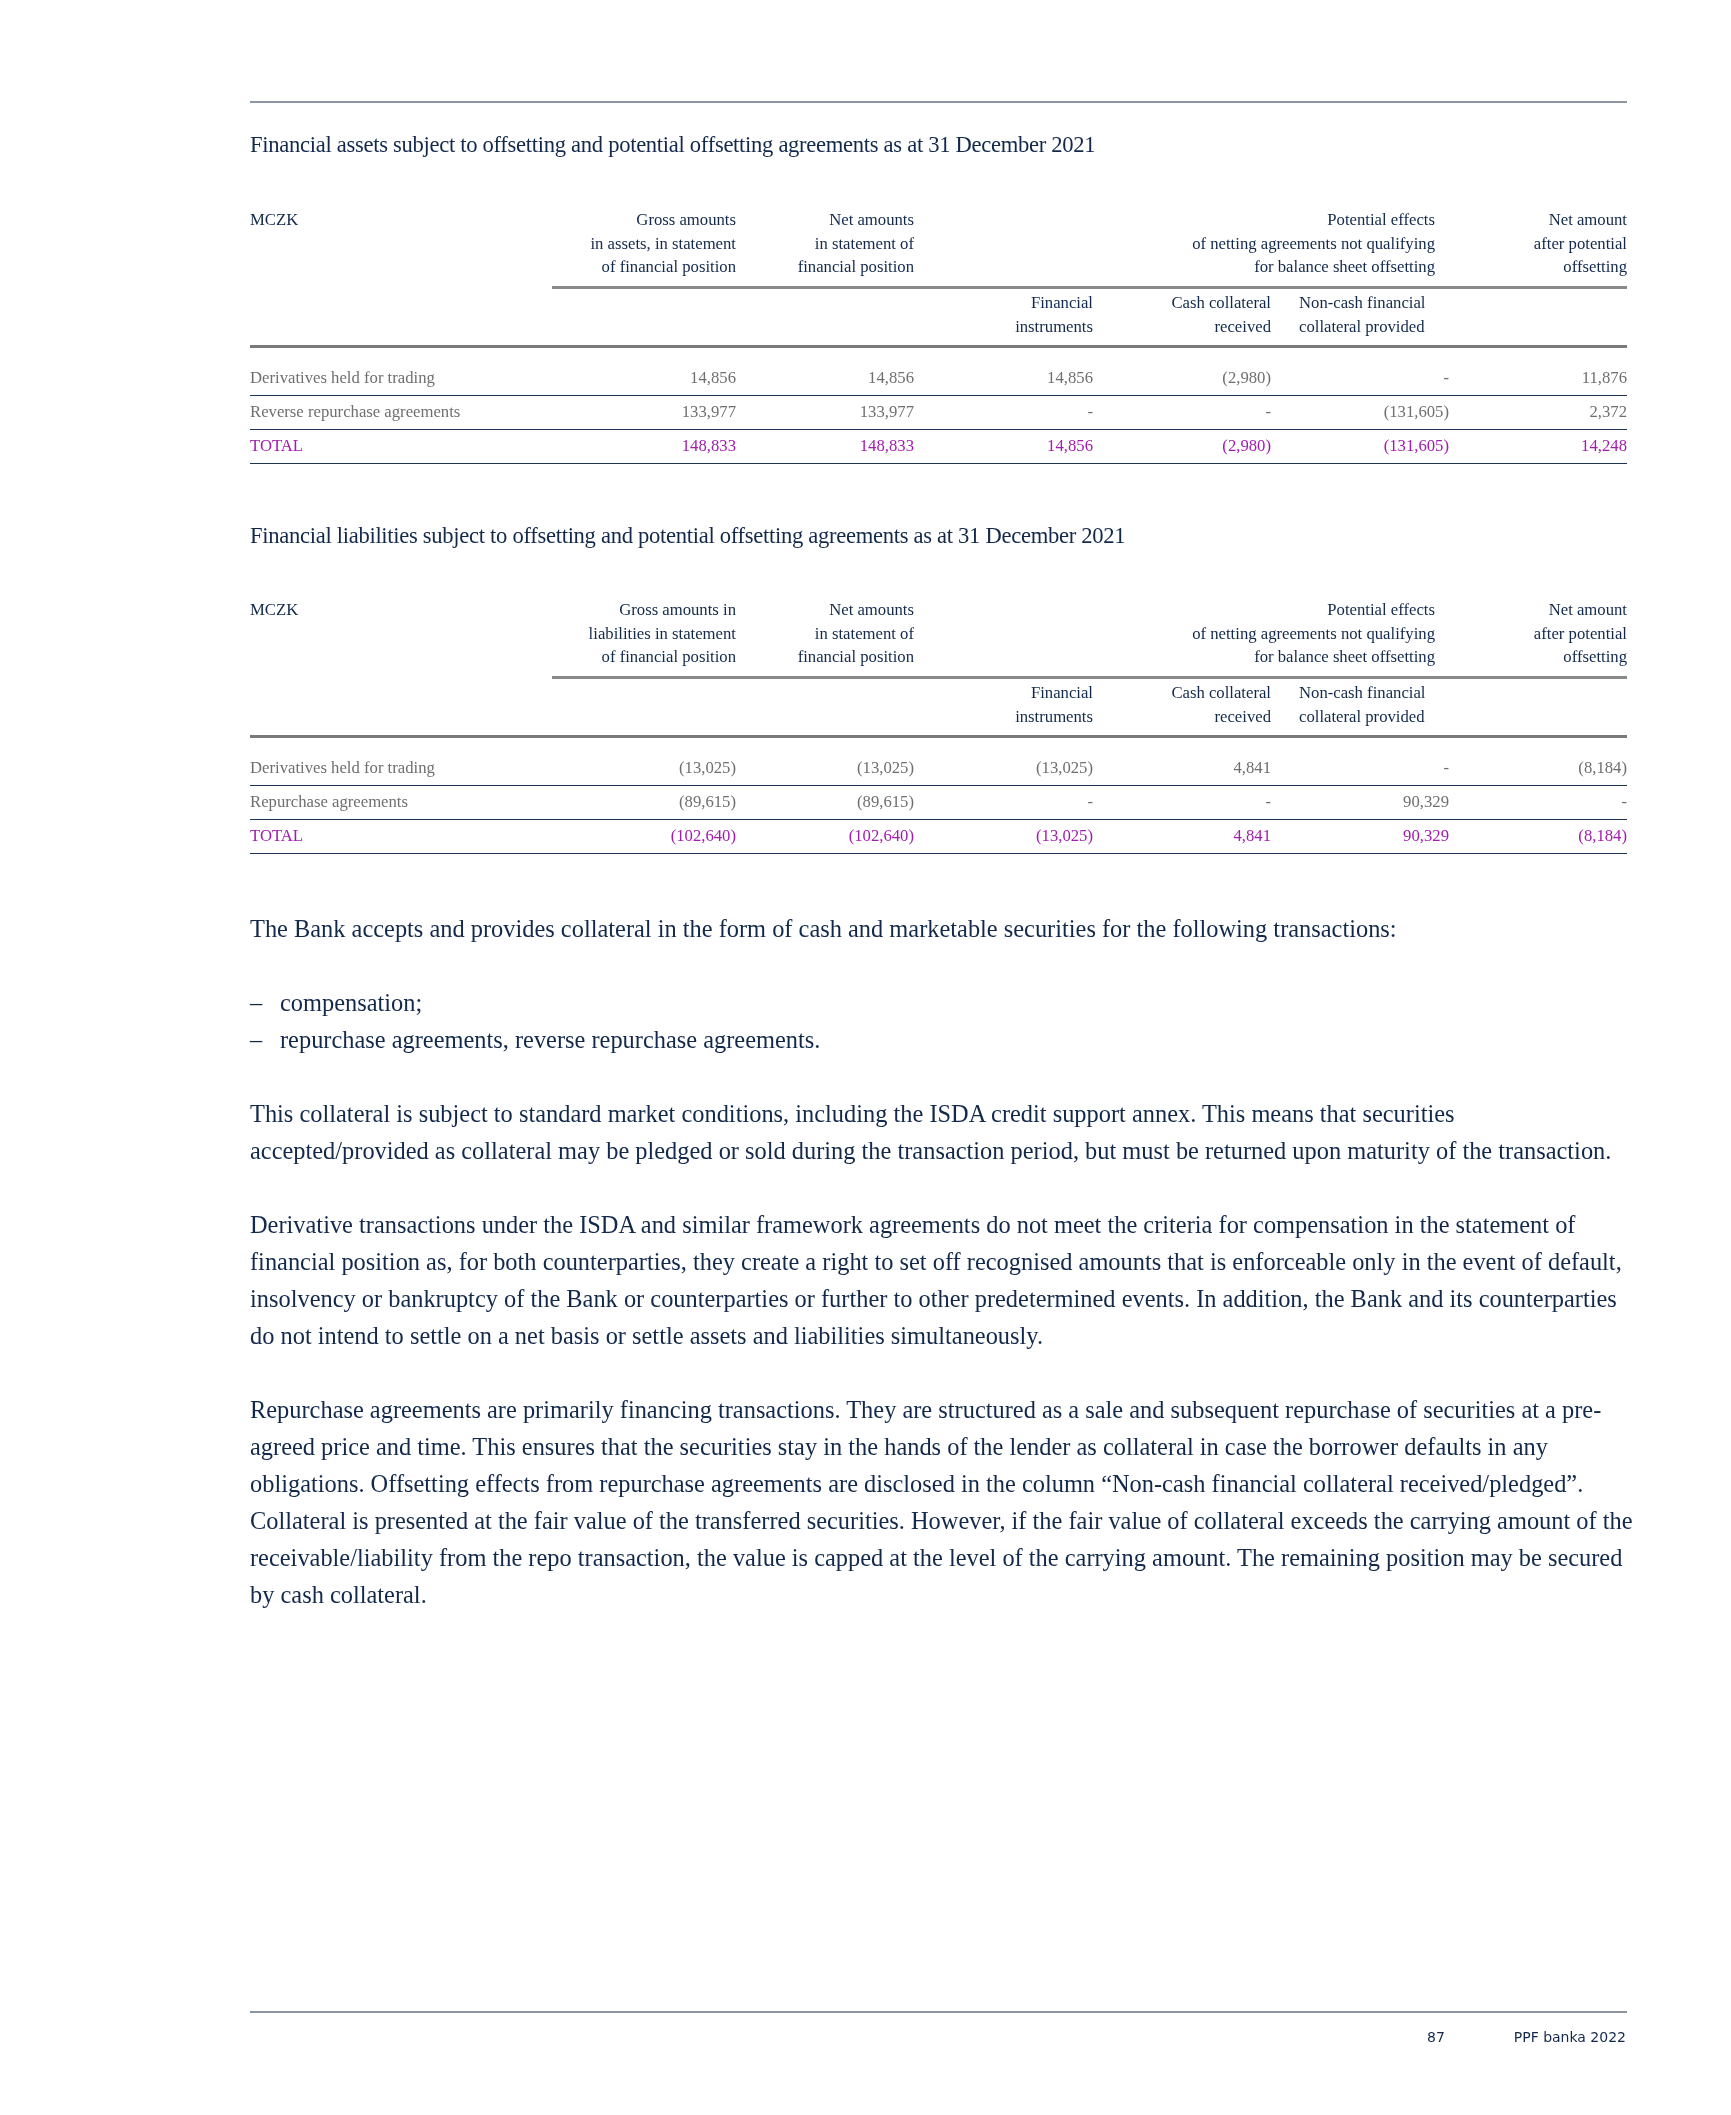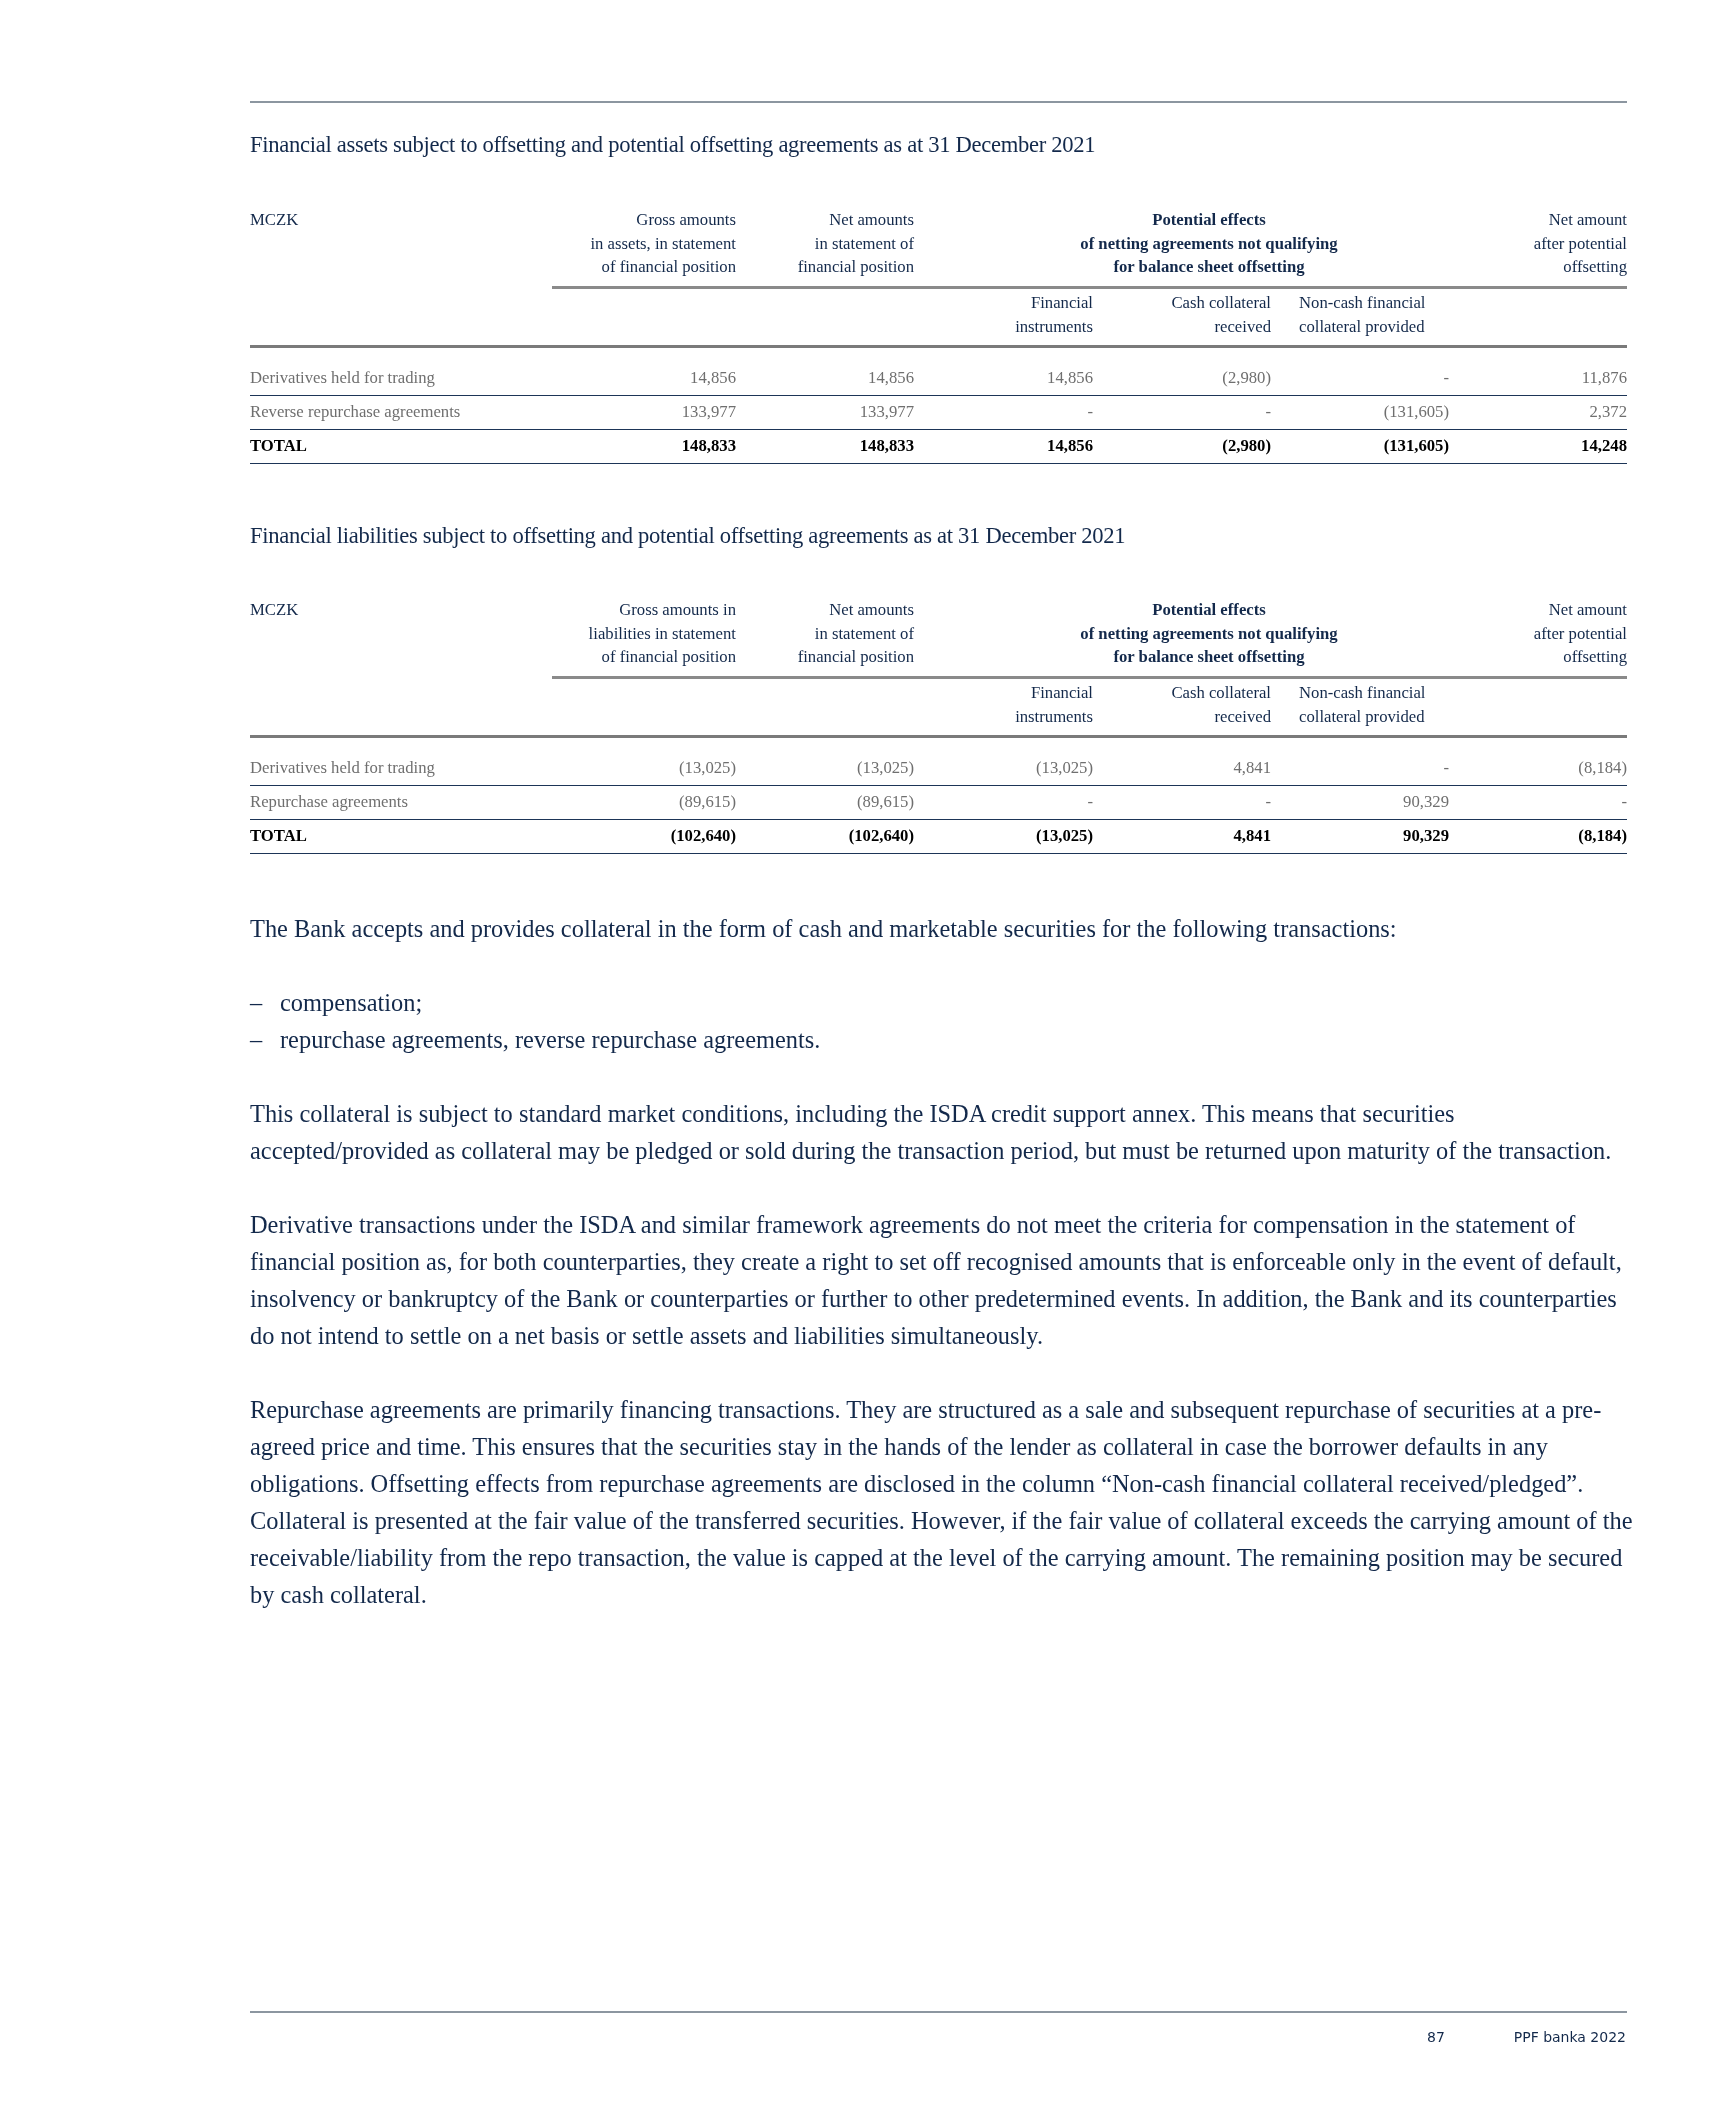--- a/index.html
+++ b/index.html
@@ -3,28 +3,28 @@
   <meta charset="utf-8">
   <style>
     html, body { margin: 0; padding: 0; background: #ffffff; }
     body { width: 1731px; height: 2116px; position: relative; overflow: hidden; font-family: "DejaVu Serif", "Liberation Serif", serif; color: #13294b; }
     .rule-top { position: absolute; left: 250px; top: 101px; width: 1377px; height: 1.8px; background: #8c96a0; }
     .section-title { position: absolute; left: 250px; font-size: 22.6px; color: #13294b; letter-spacing: -0.3px; white-space: nowrap; font-family: "Liberation Serif", serif; }
     .tbl { position: absolute; left: 250px; width: 1377px; }
     .hdr { position: relative; height: 136px; }
     .hcell { position: absolute; font-size: 16.7px; line-height: 23.5px; color: #13294b; white-space: nowrap; font-family: "Liberation Serif", serif; }
     .hcell.right { text-align: right; }
-    .hcell.center { text-align: center; font-weight: bold; }
+    .hcell.center { text-align: right; }
     .mid-rule { position: absolute; left: 302px; right: 0; top: 78px; height: 2.7px; background: #8a8a8a; }
     .hdr-rule { position: absolute; left: 0; right: 0; top: 137px; height: 2.7px; background: #7a7a7a; }
     .rows { position: absolute; left: 0; right: 0; top: 154px; }
     .row { position: relative; height: 33px; border-bottom: 1.8px solid #1d3557; }
     .cell { position: absolute; top: 6.3px; font-size: 16.7px; color: #6f6f6f; white-space: nowrap; font-family: "Liberation Serif", serif; }
     .cell.num { text-align: right; }
-    .row.total .cell { font-weight: bold; color: #000000; }
+    .row.total .cell { font-weight: normal; color: #a21caf; }
     .body-text { position: absolute; left: 250px; width: 1384px; font-size: 24.4px; line-height: 37px; color: #13294b; font-family: "Liberation Serif", serif; }
     .body-text p { margin: 0 0 37px 0; }
     .bullets { margin: 0 0 37px 0; padding: 0; list-style: none; }
     .bullets li { position: relative; padding-left: 30px; }
     .bullets li .dash { position: absolute; left: 0; }
     .rule-bottom { position: absolute; left: 250px; top: 2011px; width: 1377px; height: 1.8px; background: #8c96a0; }
     .footer { position: absolute; top: 2029px; font-family: "DejaVu Sans", "Liberation Sans", sans-serif; font-size: 14px; color: #13294b; }
   </style>
 </head>
 <body>

